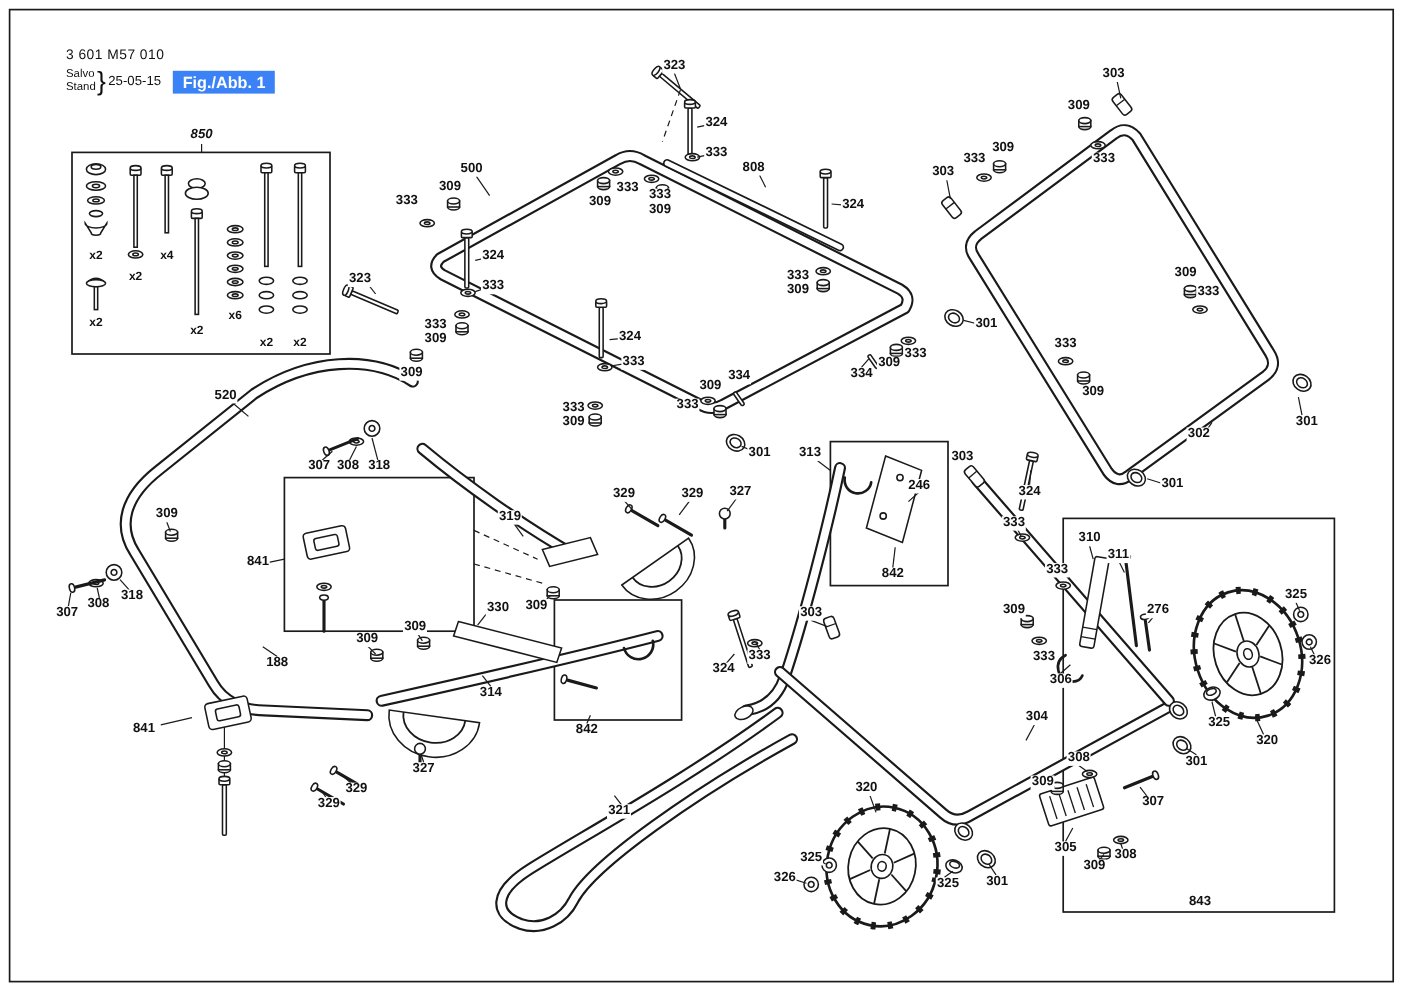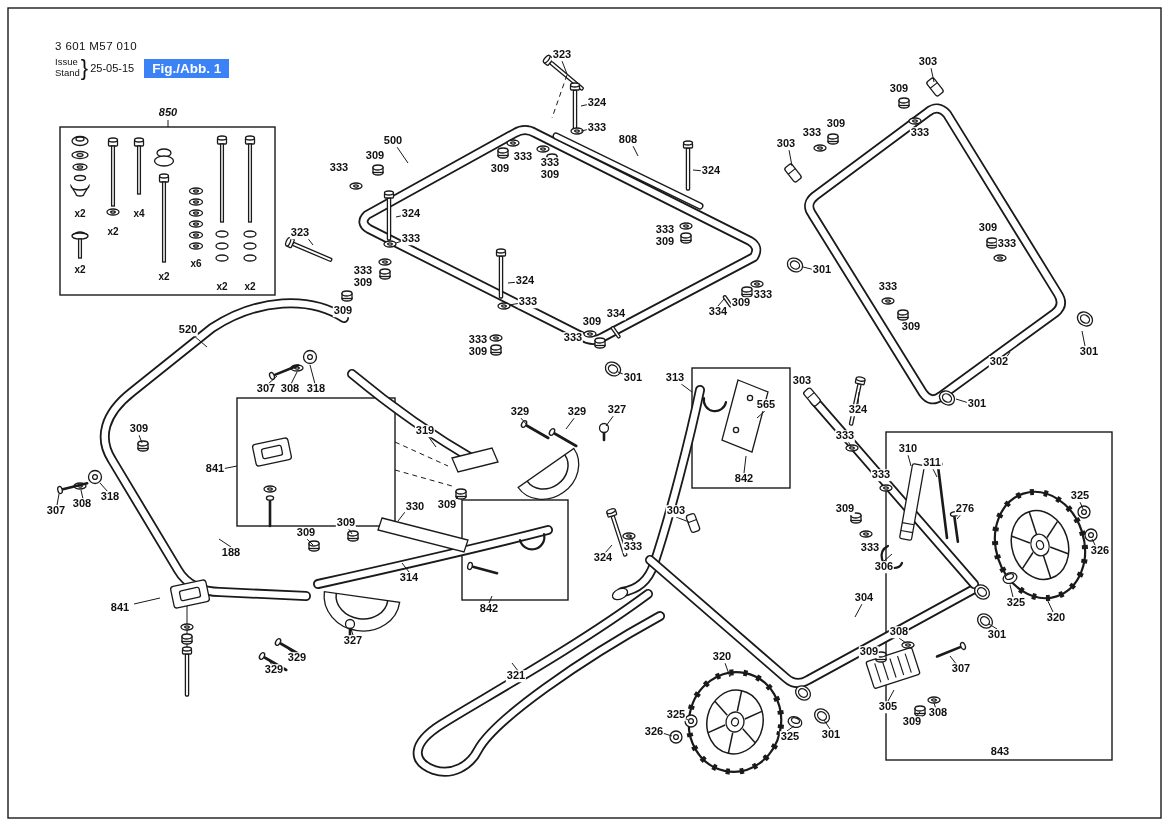--- a/index.html
+++ b/index.html
@@ -489,21 +489,21 @@
       <span class="callout" style="left: 478px; top: 352px;">309</span>
       <span class="callout" style="left: 633px; top: 378px;">301</span>
       <span class="callout" style="left: 675px; top: 378px;">313</span>
       <span class="callout" style="left: 999px; top: 362px;">302</span>
       <span class="callout" style="left: 1089px; top: 352px;">301</span>
       <span class="callout" style="left: 977px; top: 404px;">301</span>
       <span class="callout" style="left: 266px; top: 389px;">307</span>
       <span class="callout" style="left: 290px; top: 389px;">308</span>
       <span class="callout" style="left: 316px; top: 389px;">318</span>
       <span class="callout" style="left: 802px; top: 381px;">303</span>
-      <span class="callout" style="left: 766px; top: 405px;">565</span>
+      <span class="callout" style="left: 766px; top: 405px;">246</span>
       <span class="callout" style="left: 520px; top: 412px;">329</span>
       <span class="callout" style="left: 577px; top: 412px;">329</span>
       <span class="callout" style="left: 617px; top: 410px;">327</span>
       <span class="callout" style="left: 858px; top: 410px;">324</span>
       <span class="callout" style="left: 845px; top: 436px;">333</span>
       <span class="callout" style="left: 139px; top: 429px;">309</span>
       <span class="callout" style="left: 425px; top: 431px;">319</span>
       <span class="callout" style="left: 908px; top: 449px;">310</span>
       <span class="callout" style="left: 932px; top: 463px;">311</span>
       <span class="callout" style="left: 215px; top: 469px;">841</span>
@@ -560,21 +560,21 @@
       <span class="qty" style="left: 164px; top: 276px;">x2</span>
       <span class="qty" style="left: 196px; top: 263px;">x6</span>
       <span class="qty" style="left: 222px; top: 286px;">x2</span>
       <span class="qty" style="left: 250px; top: 286px;">x2</span>
     </div>
 
 <div class="header">
   <div class="docnum">3 601 M57 010</div>
   <div class="issue-row">
     <div class="issue-col">
-      <span>Issue</span>
+      <span>Salvo</span>
       <span>Stand</span>
     </div>
     <span class="brace">}</span>
     <span class="date">25-05-15</span>
     <span class="fig-badge">Fig./Abb. 1</span>
   </div>
 </div>
 
 
 </div>

